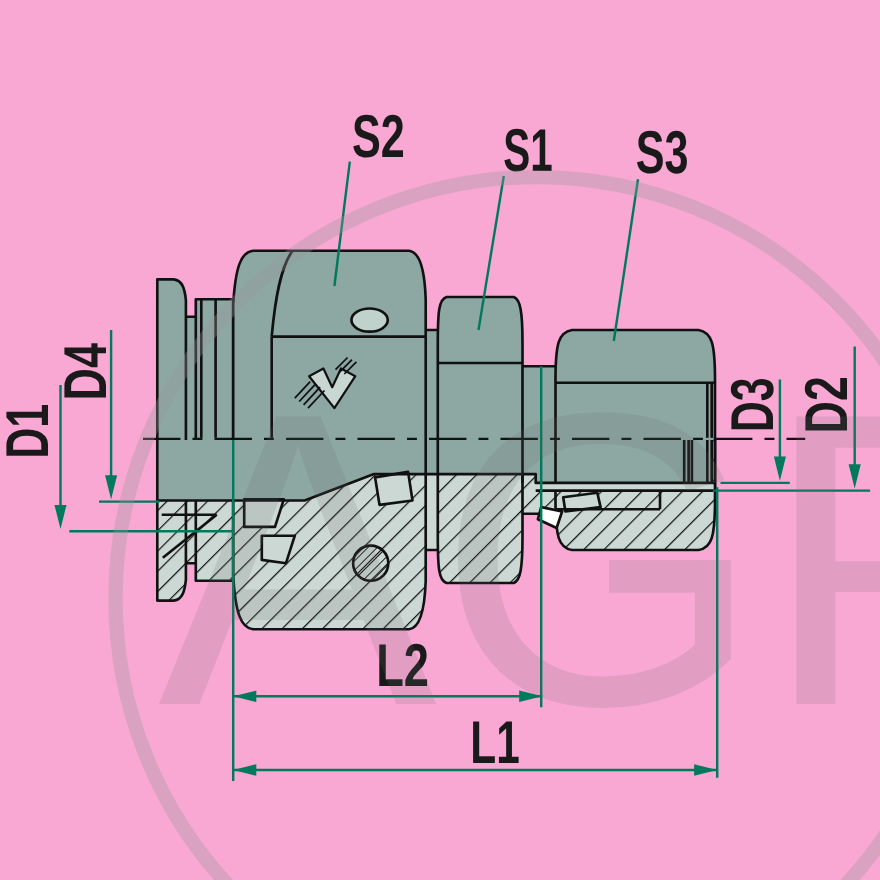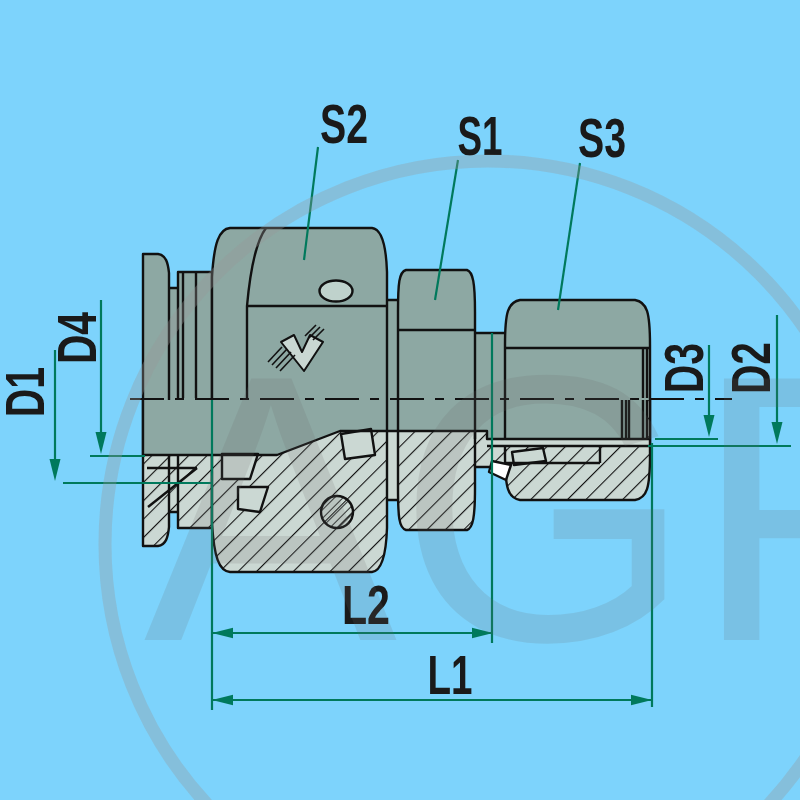--- a/index.html
+++ b/index.html
@@ -1,16 +1,16 @@
 <!DOCTYPE html>
 <html><head>
 <meta charset="utf-8">
 <style>
   html,body{margin:0;padding:0;background:#ffffff;}
-  .stage{position:relative;width:800px;height:800px;background:#7dd3fc;overflow:hidden;
+  .stage{position:relative;width:800px;height:800px;background:#f9a8d4;overflow:hidden;
          font-family:"Liberation Sans", sans-serif;}
   svg{display:block}
   text.dim{font-family:"Liberation Sans", sans-serif;font-weight:bold;font-size:55px;fill:#1a1a1a;}
   text.wm{font-family:"Liberation Sans", sans-serif;font-weight:normal;font-size:380px;fill:#6a6a6a;}
 </style>
 </head>
 <body>
 
 <div class="stage">
 <svg width="800" height="800" viewBox="0 0 800 800">

